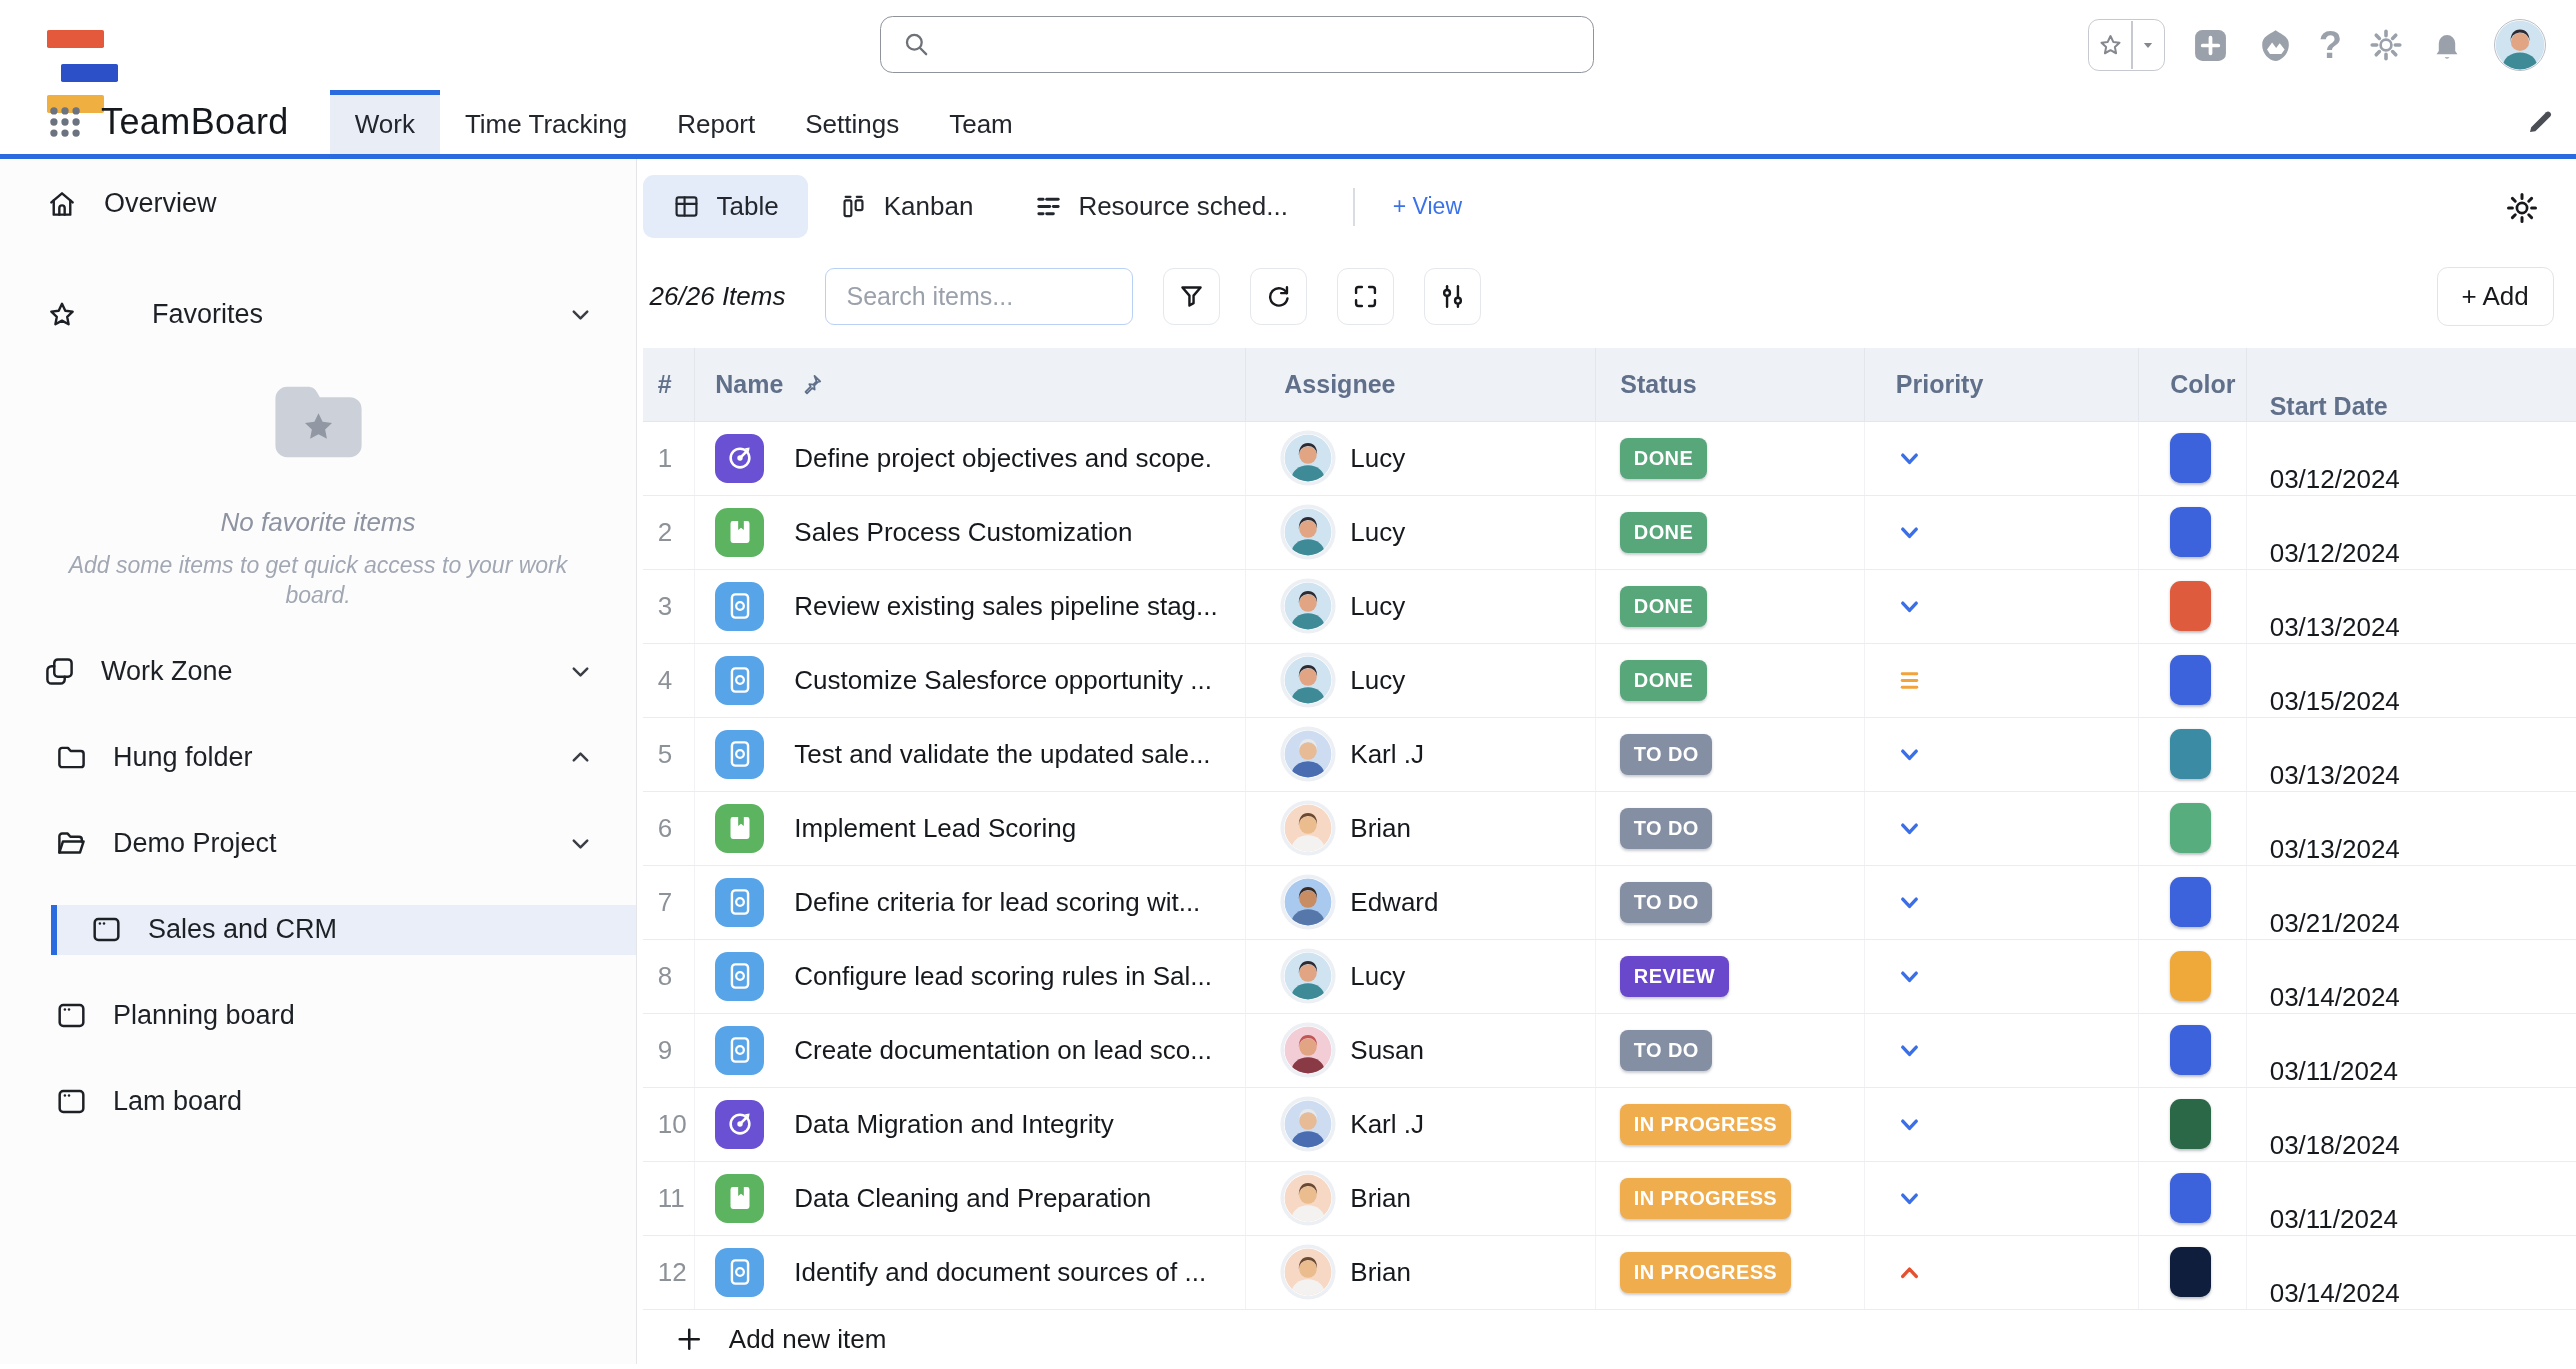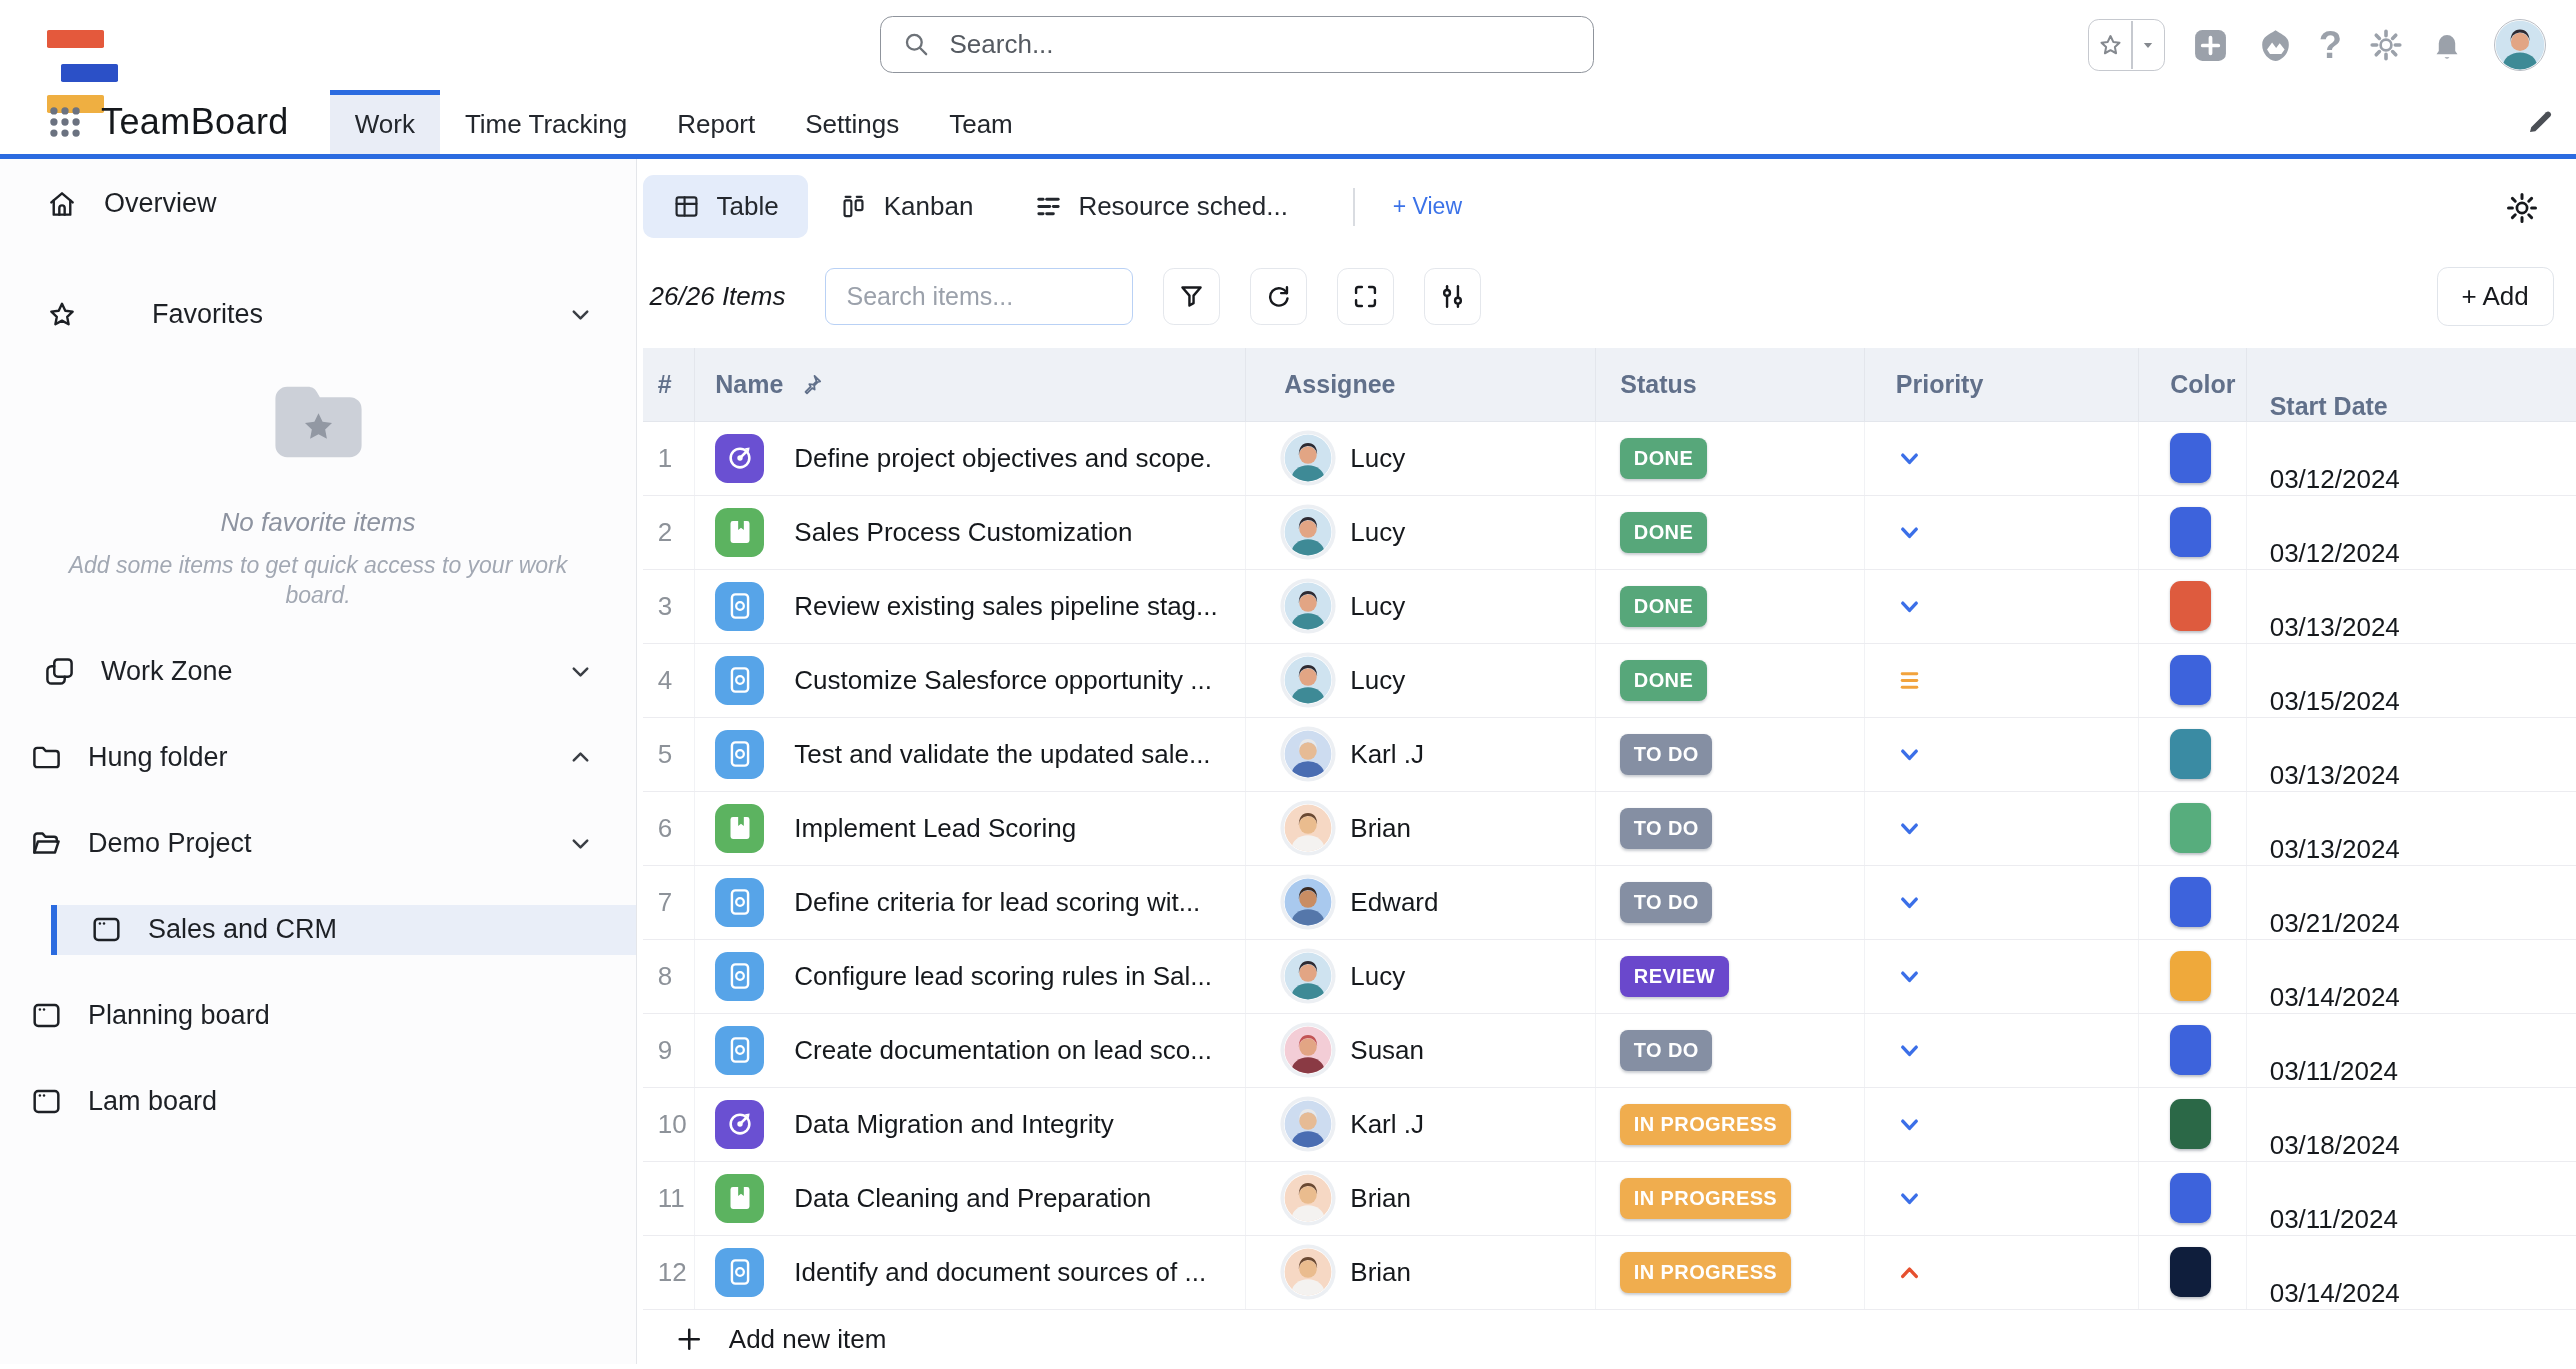--- a/index.html
+++ b/index.html
@@ -52,21 +52,21 @@
   .sb-fav{margin-top:66px;gap:48px;}
   .fav-empty{margin-top:38px;text-align:center;}
   .fav-empty .folder-star{width:99px;height:94px;margin:0 auto;}
   .fav-empty .fe-title{font:italic 400 26px "Liberation Sans",sans-serif;color:#8d93a0;margin-top:38px;}
   .fav-empty .fe-sub{font:italic 400 23px "Liberation Sans",sans-serif;color:#a2a8b3;margin:12.6px 36px 0 36px;line-height:1.3;}
   .tree{margin-top:20px;}
   .tree-item{height:50px;display:flex;align-items:center;font-size:27px;color:#1d2025;cursor:pointer;margin-top:36px;}
   .tree-item .icon{width:33px;height:33px;color:#1d2025;margin-right:25px;flex:none;}
   .tree-item .chev{width:27px;height:27px;color:#3a3e44;margin-left:auto;margin-right:42px;}
   .ind0{padding-left:43px;}
-  .ind1{padding-left:30px;text-align:center;}
+  .ind1{padding-left:55px;text-align:center;}
   .ind2{padding-left:91px;}
   .tree-item.selected{background:#e9eef8;border-left:6.3px solid #2b6be0;margin-left:51px;padding-left:33px;}
 
   
   .main{flex:1;position:relative;background:#fff;padding-left:6.3px;overflow:hidden;}
   .views-row{margin-top:16px;height:63px;display:flex;align-items:center;}
   .view-tab{display:flex;align-items:center;height:63px;padding:0 29px;border-radius:10.8px;font-size:26px;
     color:#23272d;cursor:pointer;}
   .view-tab .icon{width:29px;height:29px;margin-right:15.3px;color:#23272d;}
   .view-tab.active{background:#e4ecfa;}
@@ -128,21 +128,20 @@
     <div class="bar b2" style="background:#2B50C7"></div>
     <div class="bar b3" style="background:#EFAF41"></div>
   </div>
   <div class="g-search">
     <span class="icon">
         <svg viewBox="0 0 24 24" fill="none" stroke="currentColor" stroke-width="1.8" stroke-linecap="round" stroke-linejoin="round">
           <circle cx="10.5" cy="10.5" r="5.8"></circle>
           <line x1="15" y1="15" x2="19.8" y2="19.8"></line>
         </svg>
       </span>
-    <input type="text" placeholder="Search..." style="">
   </div>
   <div class="topbar-right">
     <div class="star-btn">
       <span class="icon" style="width:27px;height:27px;">
           <svg viewBox="0 0 24 24" fill="none" stroke="currentColor" stroke-width="1.8" stroke-linecap="round" stroke-linejoin="round">
             <path d="M12 3.6l2.47 5.2 5.53.7-4.1 3.9 1.05 5.5L12 16.2l-4.95 2.7 1.05-5.5-4.1-3.9 5.53-.7z"></path>
           </svg>
         </span>
       <span class="divider"></span>
       <span class="caret icon">

